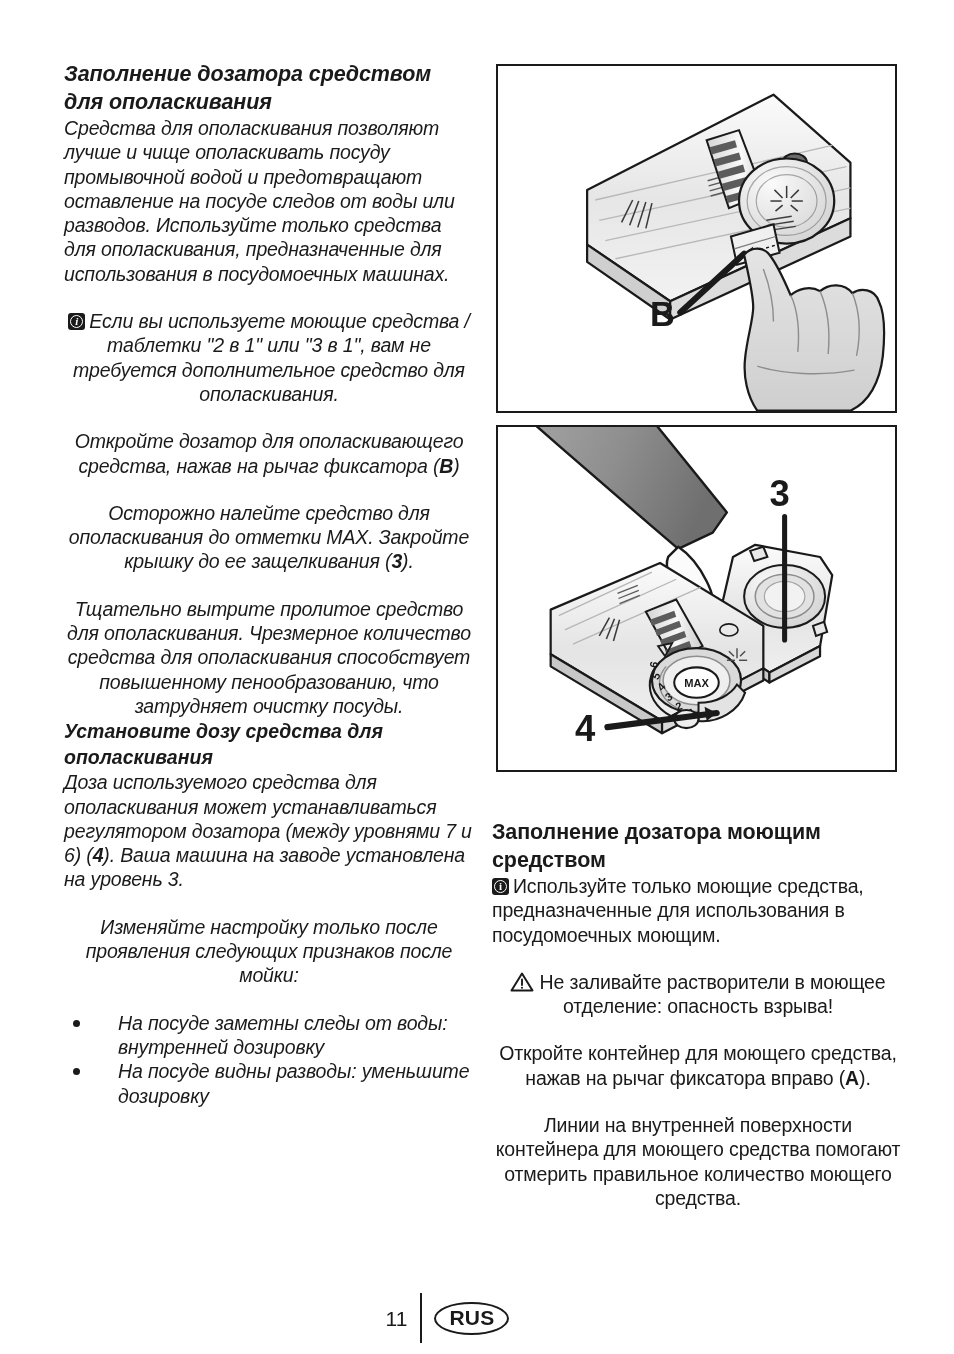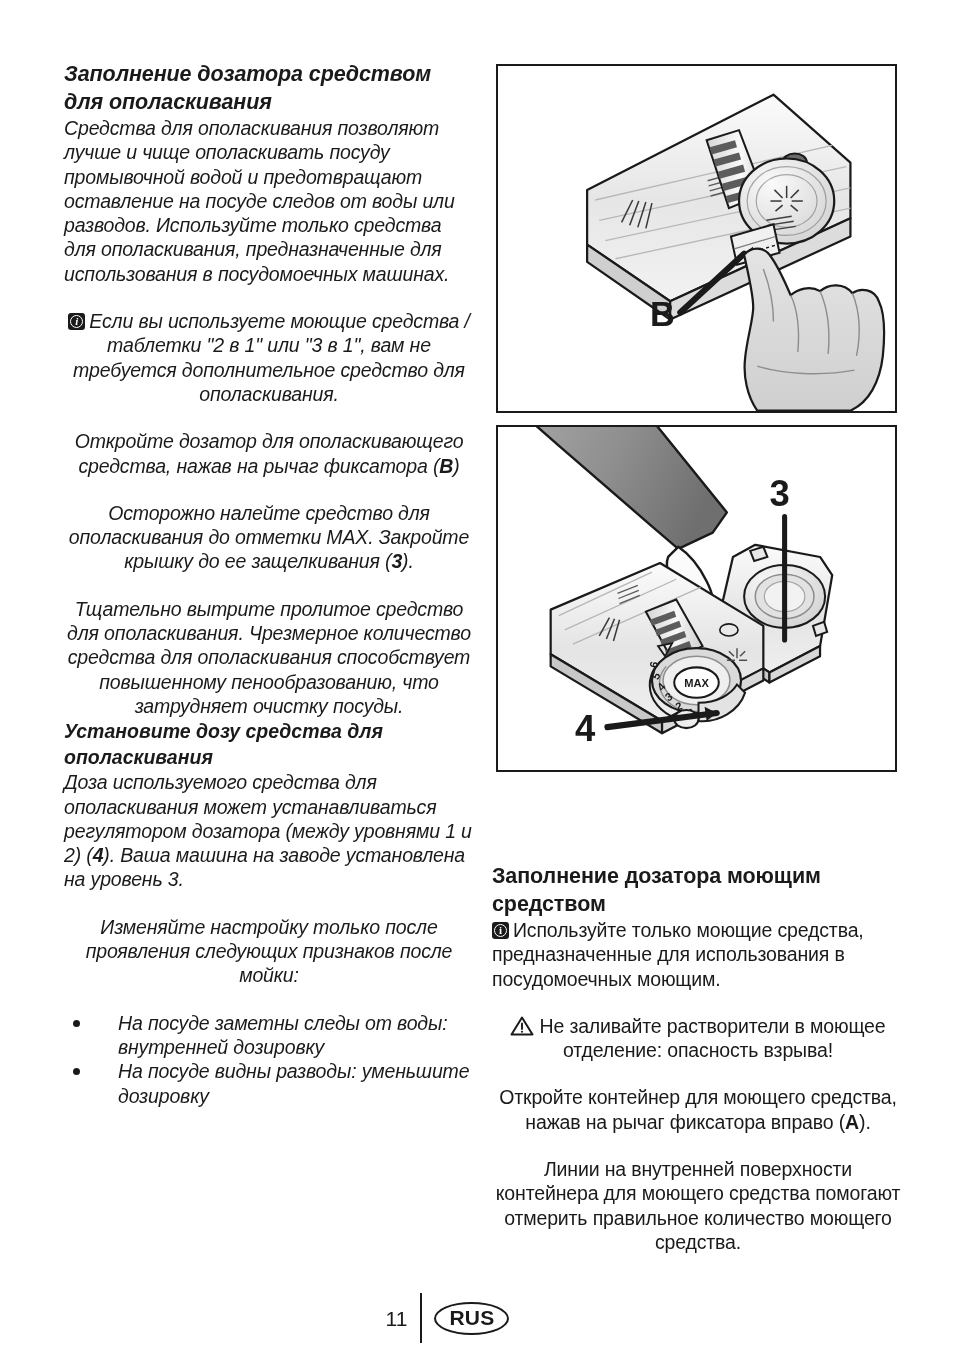--- a/index.html
+++ b/index.html
@@ -198,21 +198,21 @@
     <p class="body gap"><span class="info-icon"></span><span>Если вы используете моющие средства / таблетки "2 в 1" или "3 в 1", вам не требуется дополнительное средство для ополаскивания.</span></p>
 
     <p class="body gap"><span>Откройте дозатор для ополаскивающего средства, нажав на рычаг фиксатора (</span><b>B</b><span>)</span></p>
 
     <p class="body gap"><span>Осторожно налейте средство для ополаскивания до отметки MAX. Закройте крышку до ее защелкивания (</span><b>3</b><span>).</span></p>
 
     <p class="body gap">Тщательно вытрите пролитое средство для ополаскивания. Чрезмерное количество средства для ополаскивания способствует повышенному пенообразованию, что затрудняет очистку посуды.</p>
 
     <h3 class="sub-title">Установите дозу средства для ополаскивания</h3>
 
-    <p class="body tight"><span>Доза используемого средства для ополаскивания может устанавливаться регулятором дозатора (между уровнями 1 и 2) (</span><b>4</b><span>). Ваша машина на заводе установлена на уровень 3.</span></p>
+    <p class="body tight"><span>Доза используемого средства для ополаскивания может устанавливаться регулятором дозатора (между уровнями 7 и 6) (</span><b>4</b><span>). Ваша машина на заводе установлена на уровень 3.</span></p>
 
     <p class="body gap">Изменяйте настройку только после проявления следующих признаков после мойки:</p>
 
     <ul class="bullets">
       <li>На посуде заметны следы от воды: внутренней дозировку</li>
       <li>На посуде видны разводы: уменьшите дозировку</li>
     </ul>
   </div>
 
   <div class="figure" id="fig-1">
@@ -466,21 +466,21 @@
       <text x="268" y="78" font-family="Liberation Sans, sans-serif" font-size="36" font-weight="bold" fill="#1a1a1a">3</text>
 
       <g>
         <path d="M108 296 L216 282" stroke="#1a1a1a" stroke-width="6" stroke-linecap="round"></path>
         <path d="M216 282 L204 276 L206 290 Z" fill="#1a1a1a"></path>
       </g>
       <text x="76" y="310" font-family="Liberation Sans, sans-serif" font-size="36" font-weight="bold" fill="#1a1a1a">4</text>
     </svg>
   </div>
 
-  <div class="col-right" style="top: 862px;">
+  <div class="col-right" style="top: 818px;">
 
     <h2 class="sect-title">Заполнение дозатора моющим средством</h2>
 
     <p class="body tight"><span class="info-icon"></span><span>Используйте только моющие средства, предназначенные для использования в посудомоечных моющим.</span></p>
 
     <p class="body gap"><span class="warn-icon"><svg viewBox="0 0 24 20" xmlns="http://www.w3.org/2000/svg">
             <path d="M12 1.5 L22.5 18.5 L1.5 18.5 Z" fill="none" stroke="#1a1a1a" stroke-width="2" stroke-linejoin="round"></path>
             <path d="M12 7.5 L12 13" stroke="#1a1a1a" stroke-width="1.9" stroke-linecap="round"></path>
             <circle cx="12" cy="15.7" r="1.05" fill="#1a1a1a"></circle>
           </svg></span><span>Не заливайте растворители в моющее отделение: опасность взрыва!</span></p>

